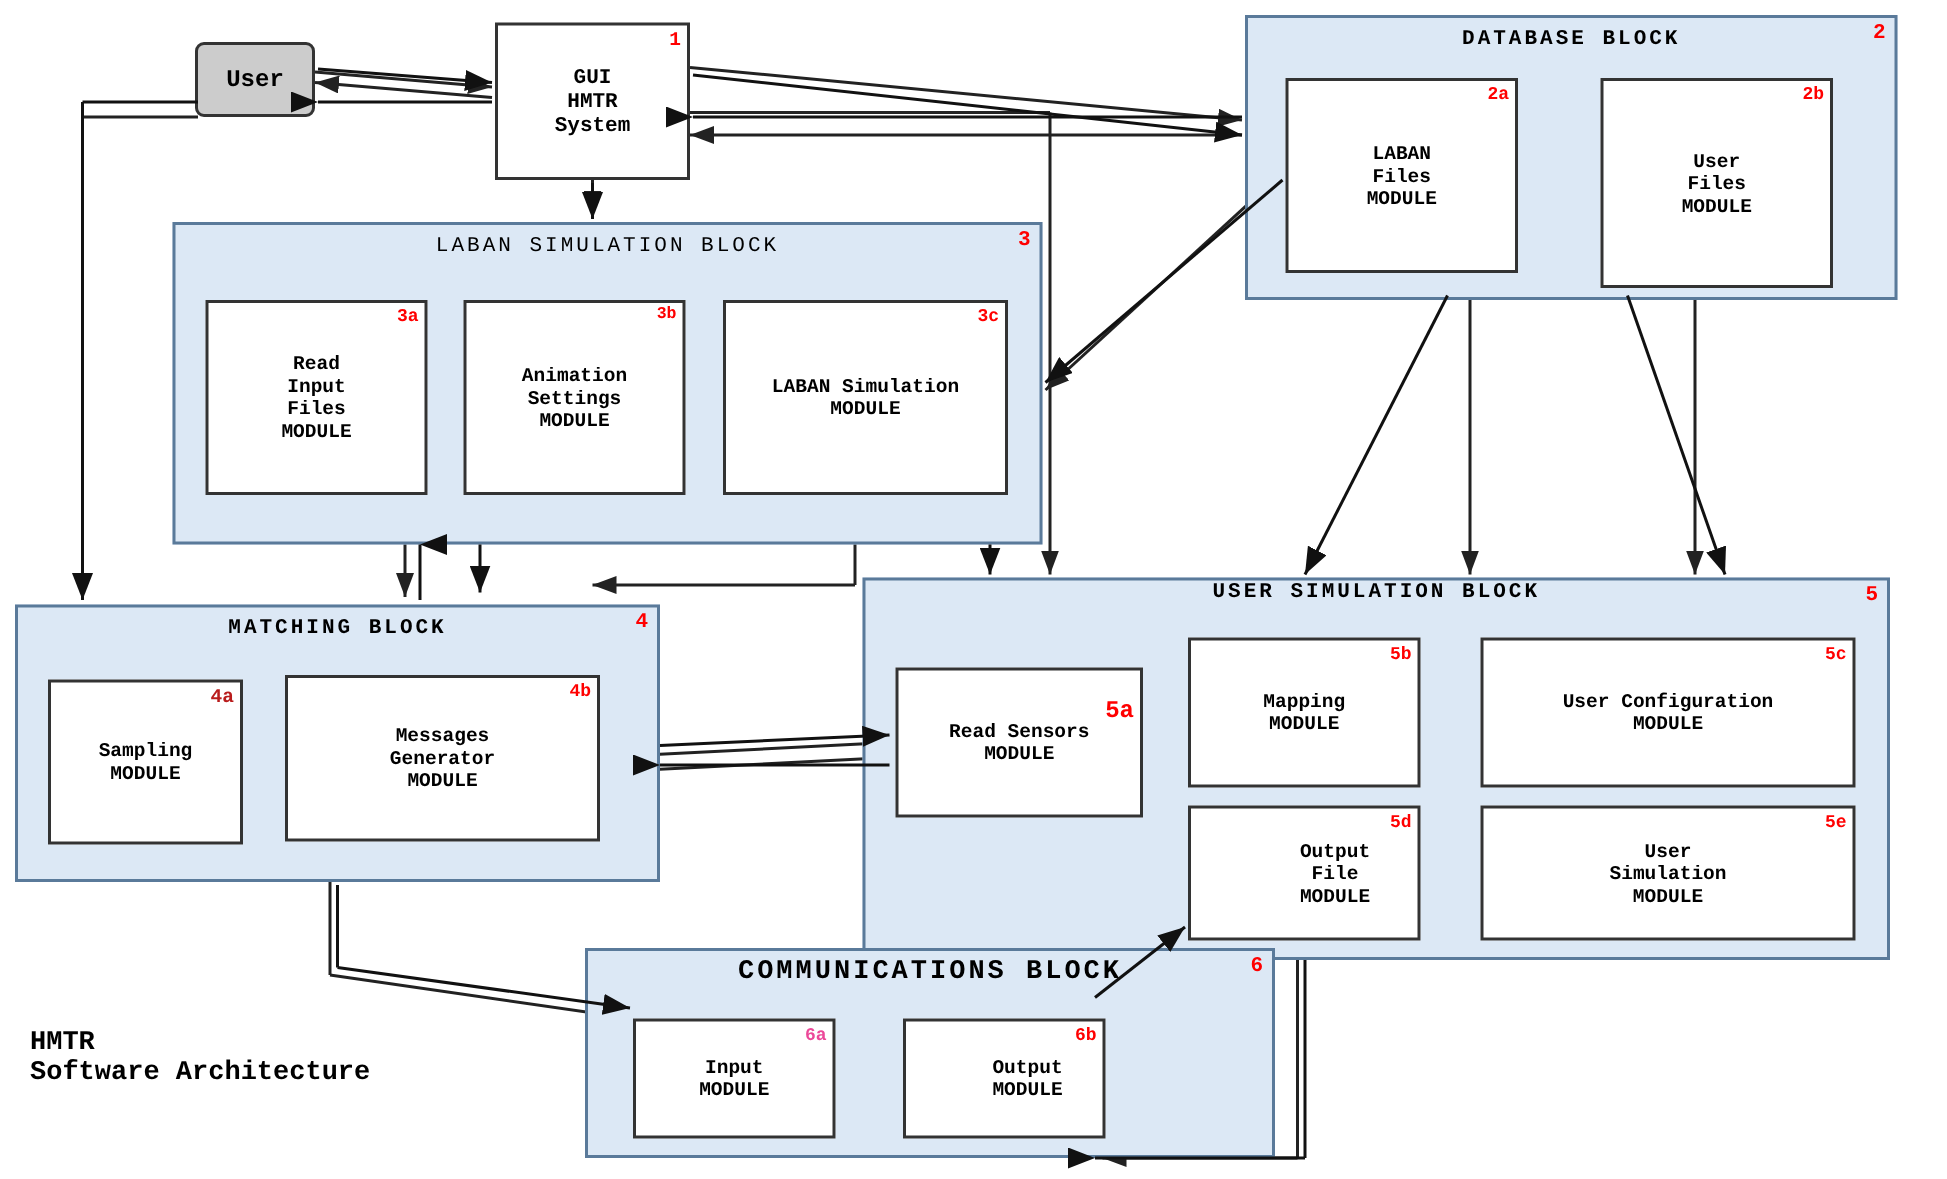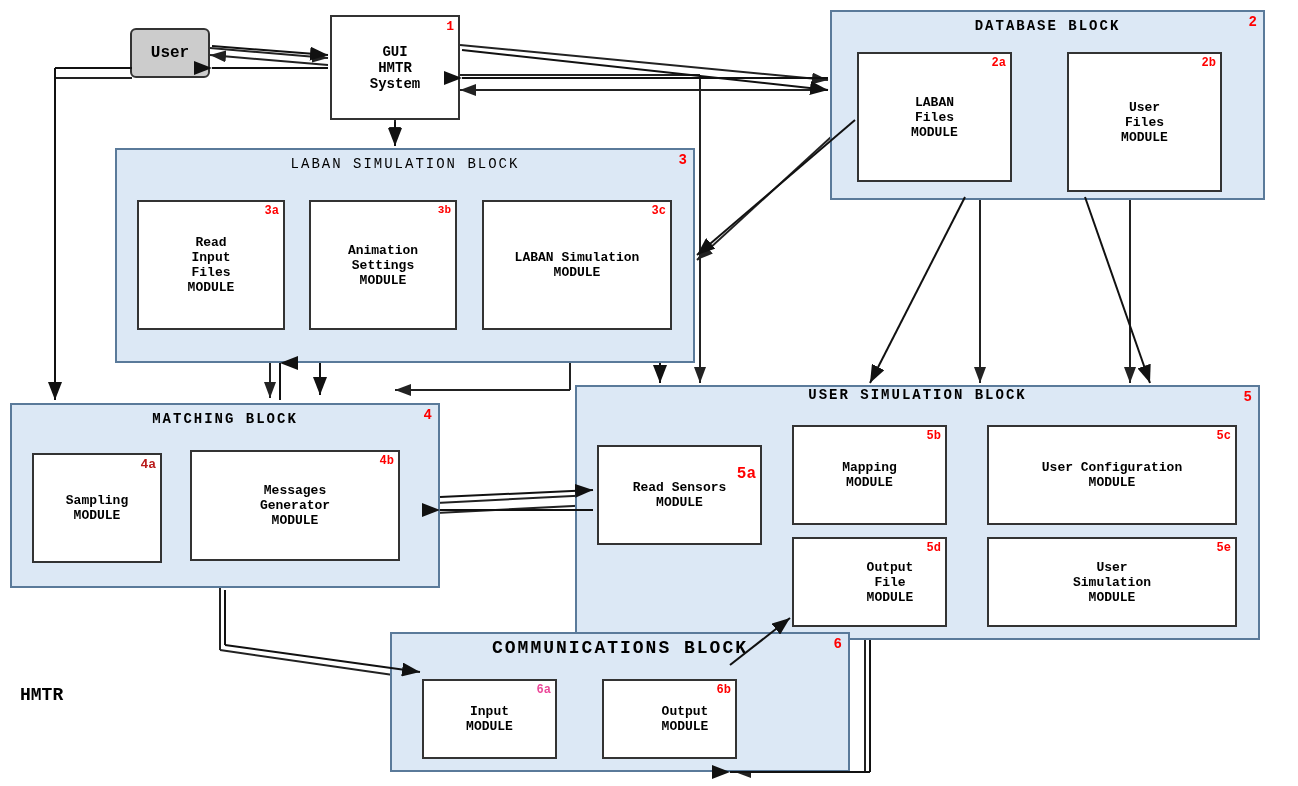--- a/index.html
+++ b/index.html
@@ -237,20 +237,21 @@
     </div>
 
     <div class="module" style="left:210px; top:45px; width:135px; height:80px;padding-left:31px;">
       <span class="module-num" style="position:absolute;top:2px;right:4px;color:red;font-size:12px;">6b</span>
       <span>Output<br>MODULE</span>
     </div>
   </div>
 
   <div class="footer-text" style="left:20px; top:685px;">
     <span>HMTR</span><br>
+    <span>Software Architecture</span>
   </div>
 
   <svg style="position:absolute;top:0;left:0;width:1298px;height:786px;pointer-events:none;">
     <defs>
       <marker id="arr" markerWidth="9" markerHeight="7" refX="9" refY="3.5" orient="auto">
         <polygon points="0 0, 9 3.5, 0 7" fill="#111"></polygon>
       </marker>
       <marker id="arr-l" markerWidth="9" markerHeight="7" refX="0" refY="3.5" orient="auto">
         <polygon points="9 0, 0 3.5, 9 7" fill="#111"></polygon>
       </marker>

